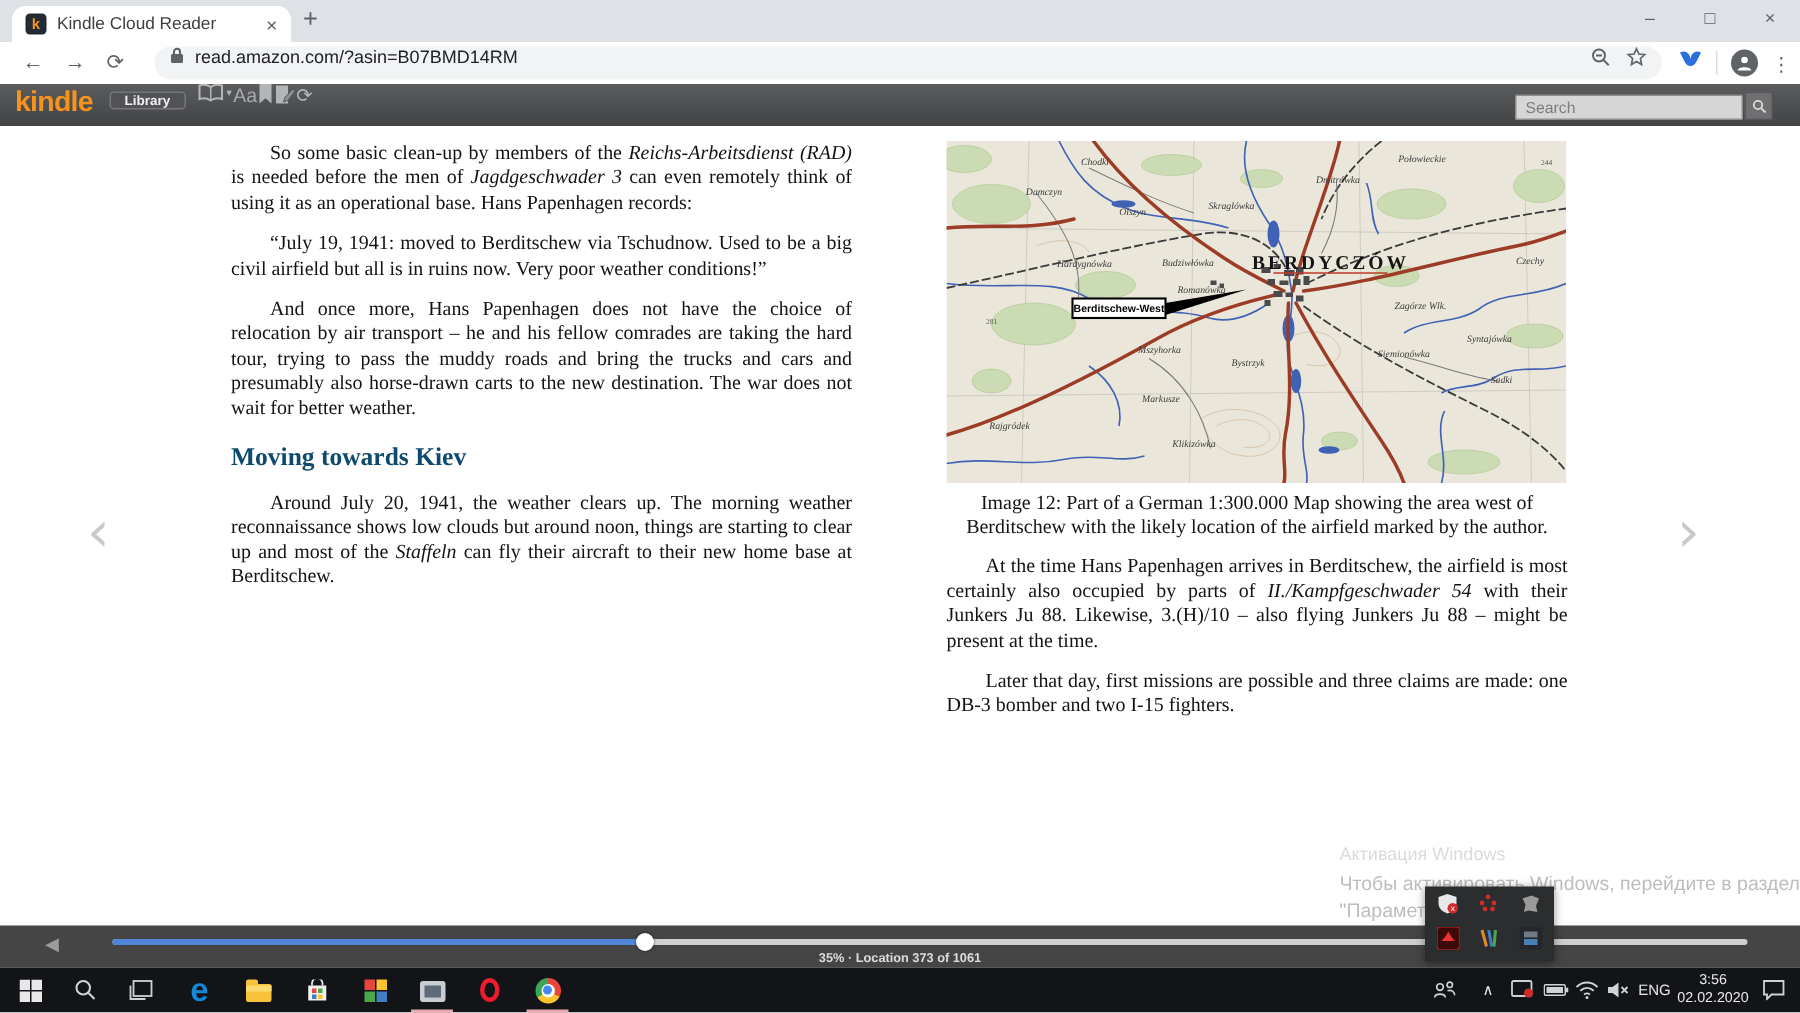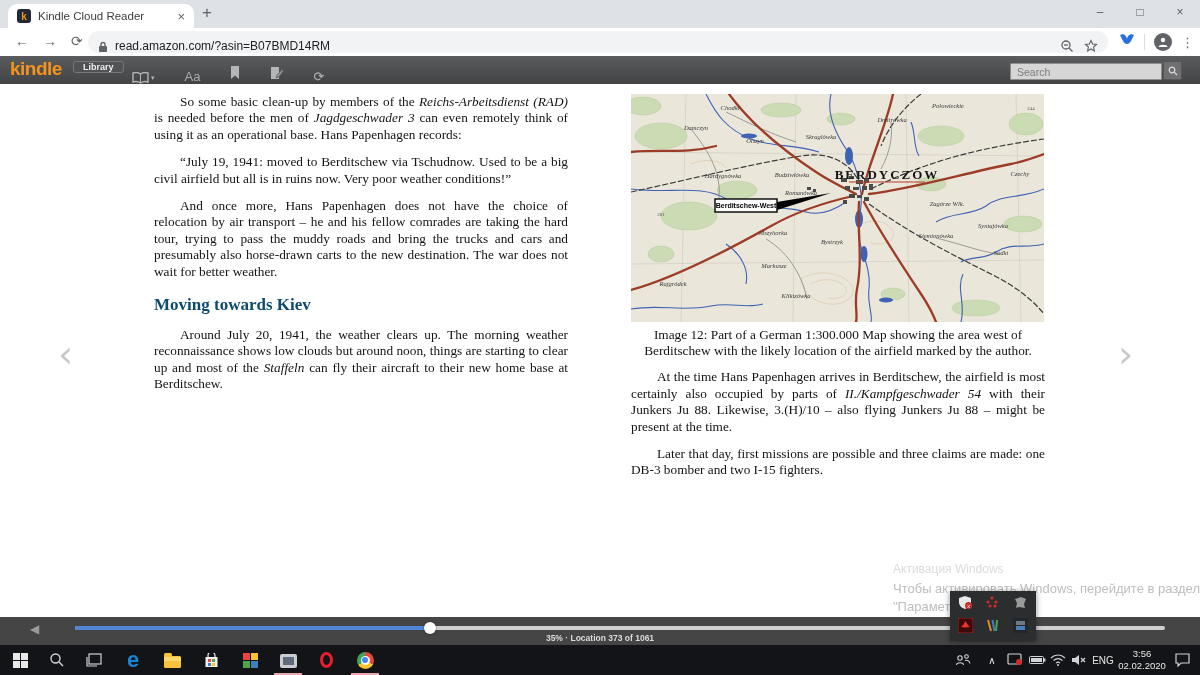--- a/index.html
+++ b/index.html
@@ -14,38 +14,38 @@
            font-weight:bold;font-size:10px;display:flex;align-items:center;justify-content:center;flex:none;}
   .tab-title{font-size:11.5px;color:#3c4043;margin-left:7px;flex:1;white-space:nowrap;overflow:hidden;}
   .tab-close{color:#5f6368;font-size:13px;line-height:13px;}
   .newtab{position:absolute;left:202px;top:3px;font-size:17px;color:#5f6368;}
   .wincontrols{position:absolute;right:0;top:0;height:26px;display:flex;}
   .wc{width:40px;text-align:center;line-height:24px;color:#5f6368;font-size:12px;}
 
   .toolbar{position:absolute;top:28px;left:0;right:0;height:28px;background:#fff;
            border-bottom:1px solid #e3e5e8;}
   .navbtn{position:absolute;top:5px;color:#5f6368;font-size:14px;}
-  .urlpill{position:absolute;left:88px;right:92px;top:3px;height:22px;background:#f1f3f4;
-           border-radius:11px;display:flex;align-items:flex-end;padding:0 10px;box-sizing:border-box;}
+  .urlpill{position:absolute;left:103px;right:92px;top:3px;height:22px;background:#f1f3f4;
+           border-radius:11px;display:flex;align-items:flex-start;padding:0 10px;box-sizing:border-box;}
   .urltext{font-size:12px;color:#202124;margin-left:7px;flex:1;}
   .pill-ico{margin-left:10px;display:flex;align-items:center;}
   .tb-right{position:absolute;right:6px;top:3px;height:22px;display:flex;align-items:center;gap:9px;}
   .tb-sep{width:1px;height:16px;background:#dadce0;}
   .avatar{width:18px;height:18px;border-radius:50%;background:#5f6368;display:flex;
           align-items:center;justify-content:center;}
   .menu-dots{color:#5f6368;font-size:13px;}
 
   
   .kindlebar{position:absolute;top:56px;left:0;right:0;height:28px;
              background:linear-gradient(#5b5c5e,#424345);border-bottom:1px solid #2e2e2e;}
   .klogo{position:absolute;left:10px;top:2px;color:#f6931d;font-weight:bold;font-size:19px;
          letter-spacing:-.5px;}
   .kbtn{position:absolute;left:73px;top:5px;background:#515255;border:1px solid #76777a;
         border-radius:3px;color:#eee;font-size:9px;font-weight:bold;padding:0 9px;}
-  .kicons{position:absolute;left:132px;top:0;height:28px;display:flex;align-items:flex-end;gap:30px;
+  .kicons{position:absolute;left:132px;top:0;height:28px;display:flex;align-items:flex-start;gap:1px;
           color:#b4b5b7;}
   .kaa{font-size:13px;color:#a9aaac;}
   .ksearch{position:absolute;right:18px;top:5px;display:flex;align-items:flex-end;}
   .ksearch input{width:138px;height:15px;background:#d6d6d6;border:1px solid #8e8e8e;
                  font-size:10.5px;padding:0 6px;color:#333;border-radius:1px;}
   .ksearch input::placeholder{color:#7d7d7d;}
   .ksbtn{width:17px;height:17px;background:#6f6f71;border:1px solid #565658;display:flex;
          align-items:center;justify-content:center;margin-left:1px;}
 
   

